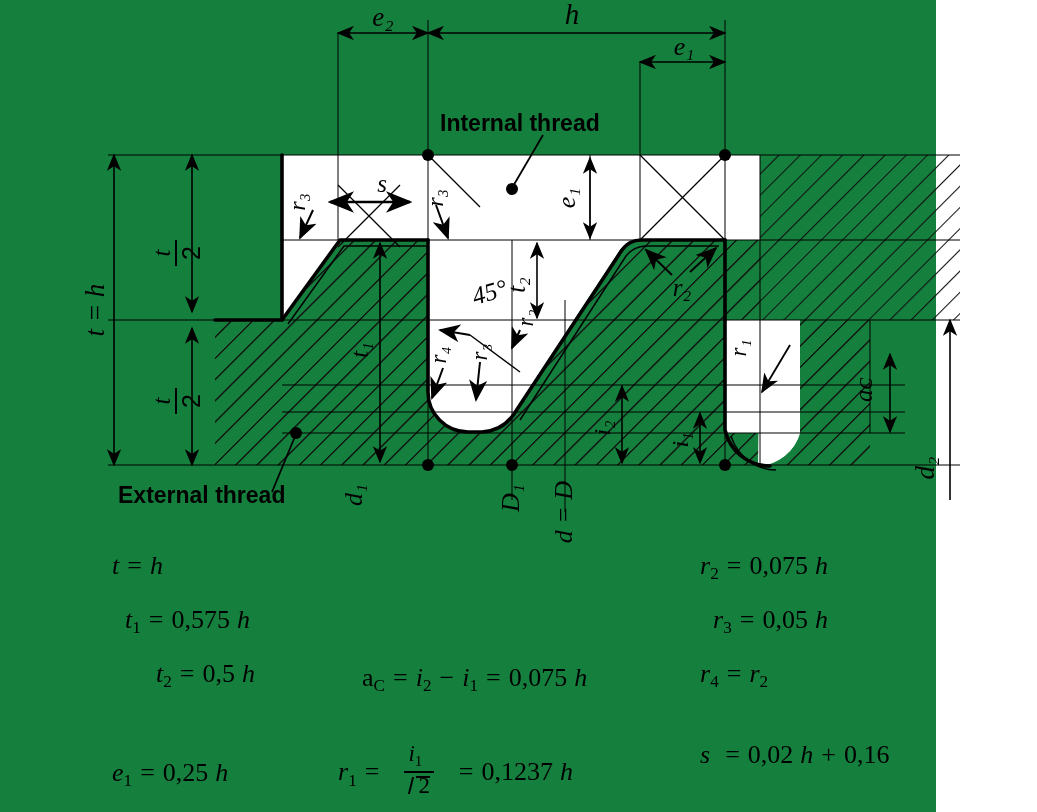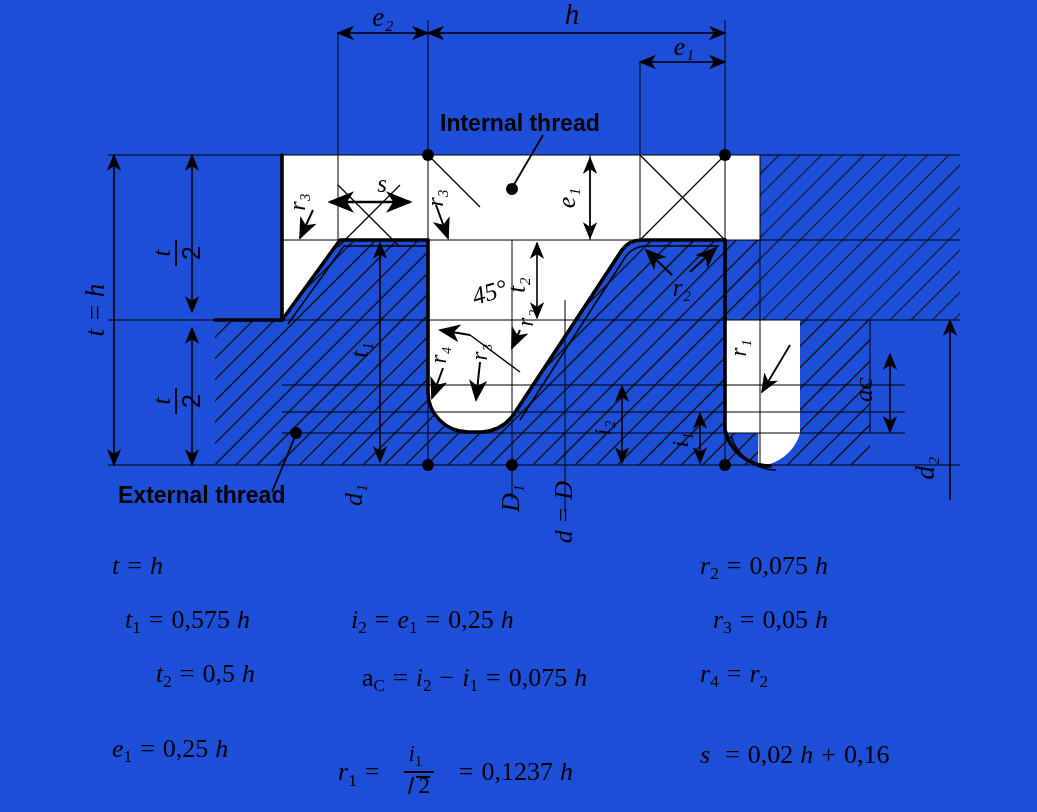--- a/index.html
+++ b/index.html
@@ -10,23 +10,23 @@
   body {
     width: 1037px;
     height: 812px;
     font-family: "Liberation Sans", sans-serif;
     color: #000000;
     overflow: hidden;
     position: relative;
   }
   #page {
     position: relative;
-    width: 1037px;
+    width: 936px;
     height: 812px;
-    background: #1d4ed8;
+    background: #15803d;
   }
   #drawing {
     position: absolute;
     left: 0;
     top: 0;
     width: 1037px;
     height: 545px;
   }
   #formulas {
     position: absolute;
@@ -400,42 +400,39 @@
       </div>
       <div class="fcell c3" style="top:8px;font-family:Liberation Serif, serif;">
         <span class="it">r</span><span class="sub">2</span><span class="sp"></span><span class="op">=</span><span class="sp"></span><span class="up">0,075</span><span class="sp"></span><span class="it">h</span>
       </div>
     </div>
 
     <div class="frow" style="top:54px;margin-left:13px;">
       <div class="fcell c1" style="top:8px;">
         <span class="it">t</span><span class="sub">1</span><span class="sp"></span><span class="op">=</span><span class="sp"></span><span class="up">0,575</span><span class="sp"></span><span class="it">h</span>
       </div>
-      <div class="fcell c2" style="top:8px;">
-        <span class="it">i</span><span class="sub">2</span><span class="sp"></span><span class="op">=</span><span class="sp"></span><span class="it">e</span><span class="sub">1</span><span class="sp"></span><span class="op">=</span><span class="sp"></span><span class="up">0,25</span><span class="sp"></span><span class="it">h</span>
-      </div>
       <div class="fcell c3" style="top:8px;text-align:right;">
         <span class="it">r</span><span class="sub">3</span><span class="sp"></span><span class="op">=</span><span class="sp"></span><span class="up">0,05</span><span class="sp"></span><span class="it">h</span>
       </div>
     </div>
 
     <div class="frow" style="top:108px;">
       <div class="fcell c1" style="top:8px;margin-left:44px;">
         <span class="it">t</span><span class="sub">2</span><span class="sp"></span><span class="op">=</span><span class="sp"></span><span class="up">0,5</span><span class="sp"></span><span class="it">h</span>
       </div>
       <div class="fcell c2" style="top:12px;margin-left:24px;">
         <span class="up">a</span><span class="sub">C</span><span class="sp"></span><span class="op">=</span><span class="sp"></span><span class="it">i</span><span class="sub">2</span><span class="sp"></span><span class="op">−</span><span class="sp"></span><span class="it">i</span><span class="sub">1</span><span class="sp"></span><span class="op">=</span><span class="sp"></span><span class="up">0,075</span><span class="sp"></span><span class="it">h</span>
       </div>
       <div class="fcell c3" style="top:8px;">
         <span class="it">r</span><span class="sub">4</span><span class="sp"></span><span class="op">=</span><span class="sp"></span><span class="it">r</span><span class="sub">2</span>
       </div>
     </div>
 
     <div class="frow" style="top:175px; height:80px;">
-      <div class="fcell c1" style="top:16px;">
+      <div class="fcell c1" style="top:40px;">
         <span class="it">e</span><span class="sub">1</span><span class="sp"></span><span class="op">=</span><span class="sp"></span><span class="up">0,25</span><span class="sp"></span><span class="it">h</span>
       </div>
       <div class="fcell c2" style="top:22px;">
         <span class="it">r</span><span class="sub">1</span><span class="sp"></span><span class="op">=</span><span class="sp"></span><span class="frac"><span class="num"><span class="it">i</span><span class="sub">1</span></span><span class="bar"></span><span class="den"><span class="radic"><span class="up">2</span></span></span></span><span class="sp"></span><span class="op">=</span><span class="sp"></span><span class="up">0,1237</span><span class="sp"></span><span class="it">h</span>
       </div>
       <div class="fcell c3" style="top:22px;">
         <span class="it">s</span><span class="sp"></span><span class="sp"></span><span class="op">=</span><span class="sp"></span><span class="up">0,02</span><span class="sp"></span><span class="it">h</span><span class="sp"></span><span class="op">+</span><span class="sp"></span><span class="up">0,16</span>
       </div>
     </div>
 

